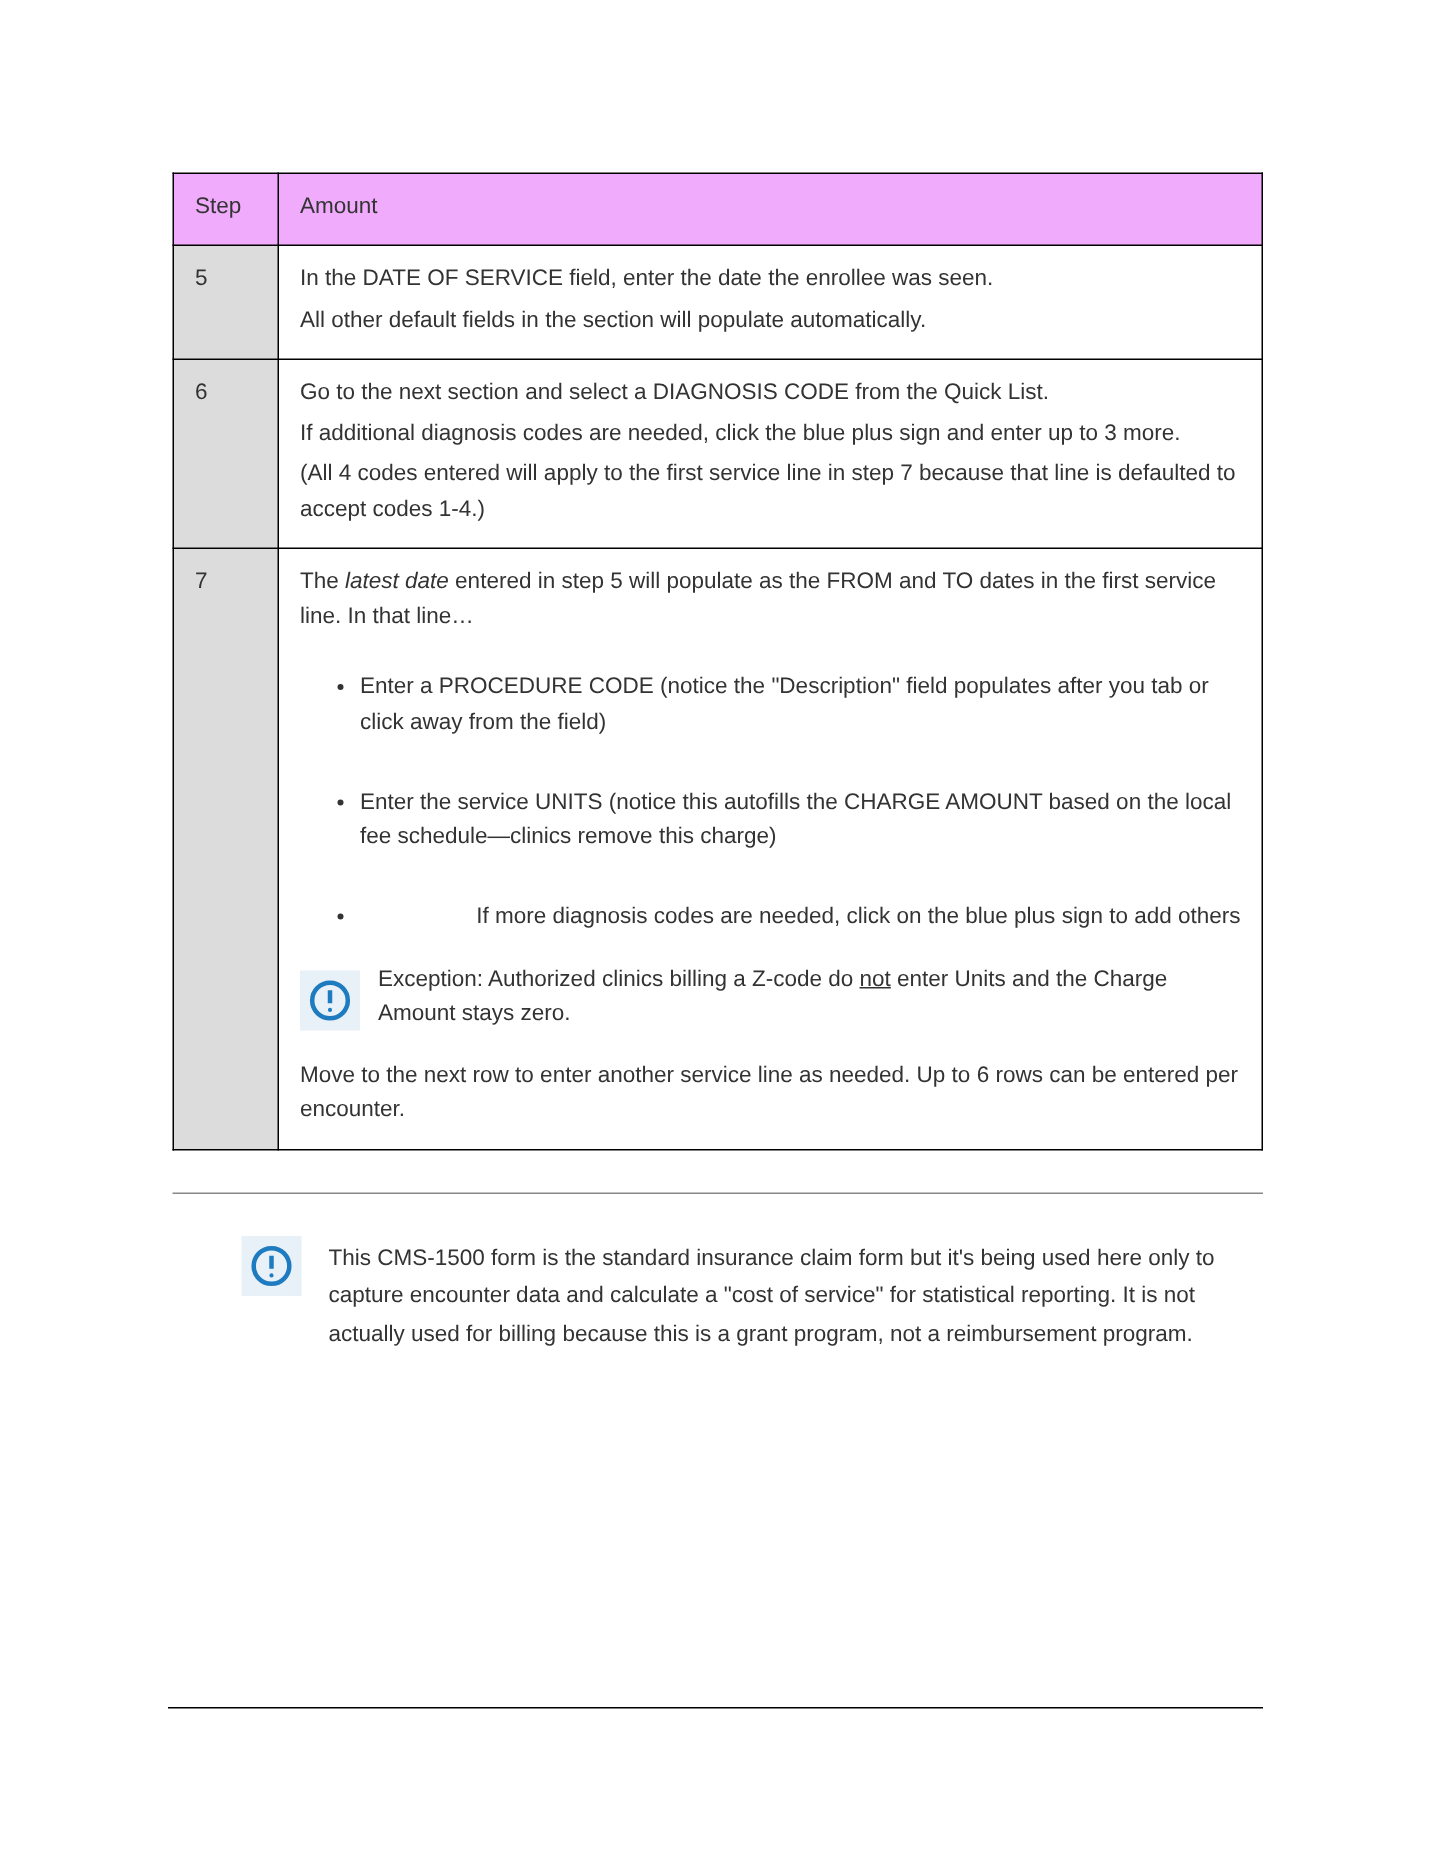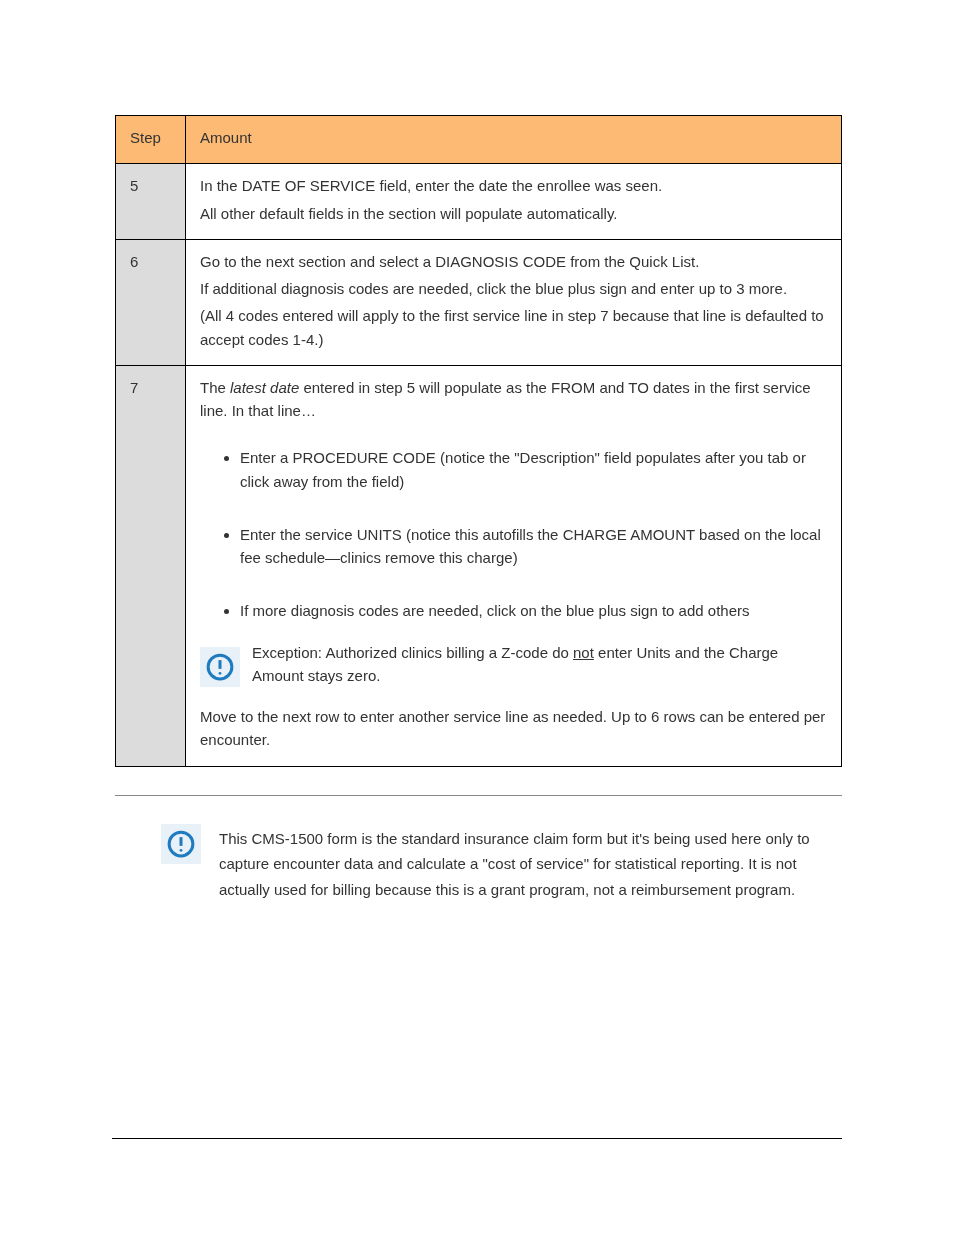--- a/index.html
+++ b/index.html
@@ -20,36 +20,36 @@
     border: 1.5px solid #000;
   }
   table.main td, table.main th {
     border: 1.5px solid #000;
     vertical-align: top;
     padding: 10px 14px 14px 14px;
     font-size: 15px;
     line-height: 1.55;
   }
   table.main thead th {
-    background: #fdba74;
+    background: #f0abfc;
     text-align: left;
     font-weight: normal;
   }
   table.main tbody td:first-child {
     background: #dcdcdc;
     width: 70px;
   }
   .cell-block { margin-bottom: 4px; }
   ul.bullets {
     list-style: disc;
     padding-left: 40px;
     margin-top: 24px;
   }
   ul.bullets li { margin-bottom: 30px; }
-  ul.bullets li:last-child { margin-bottom: 16px; }
+  ul.bullets li:last-child { margin-bottom: 16px; text-align: right; }
   .note-row {
     display: flex;
     align-items: flex-end;
     gap: 12px;
     margin-top: 6px;
   }
   .note-icon {
     width: 40px; height: 40px;
     background: #e8f0f8;
     display: flex;

